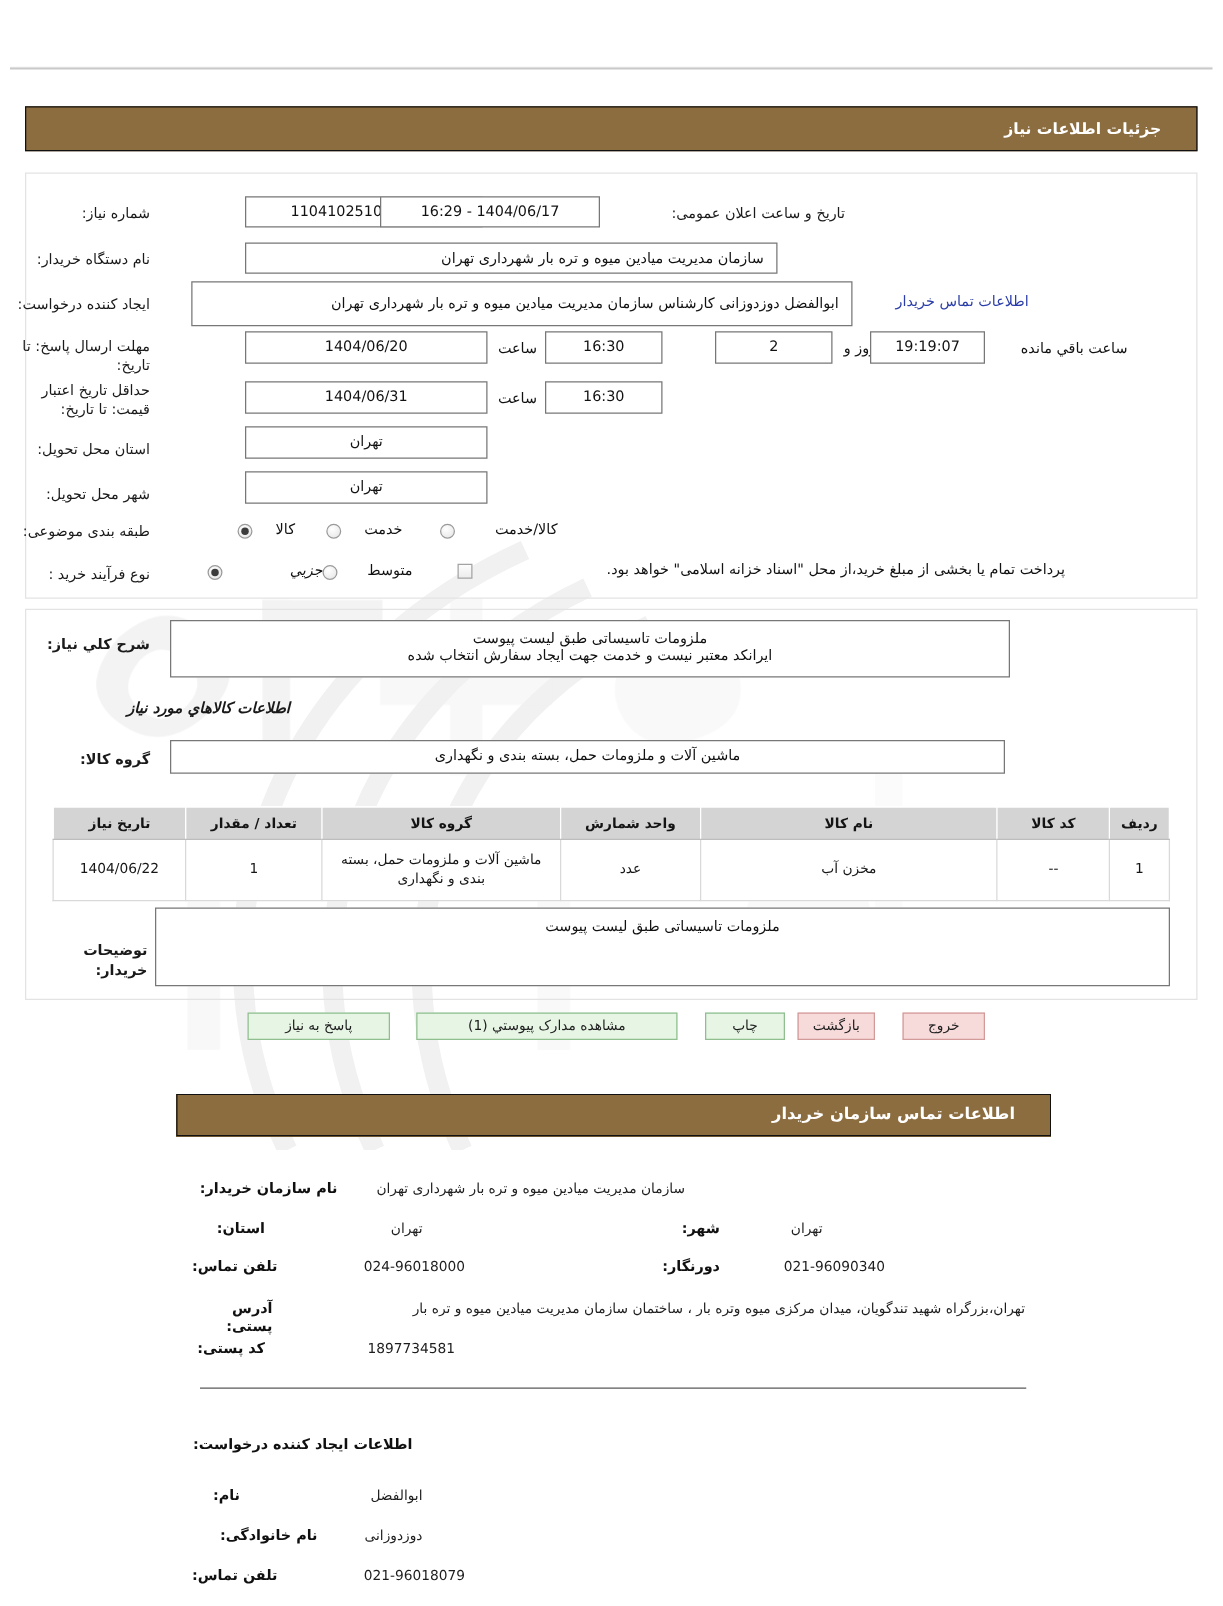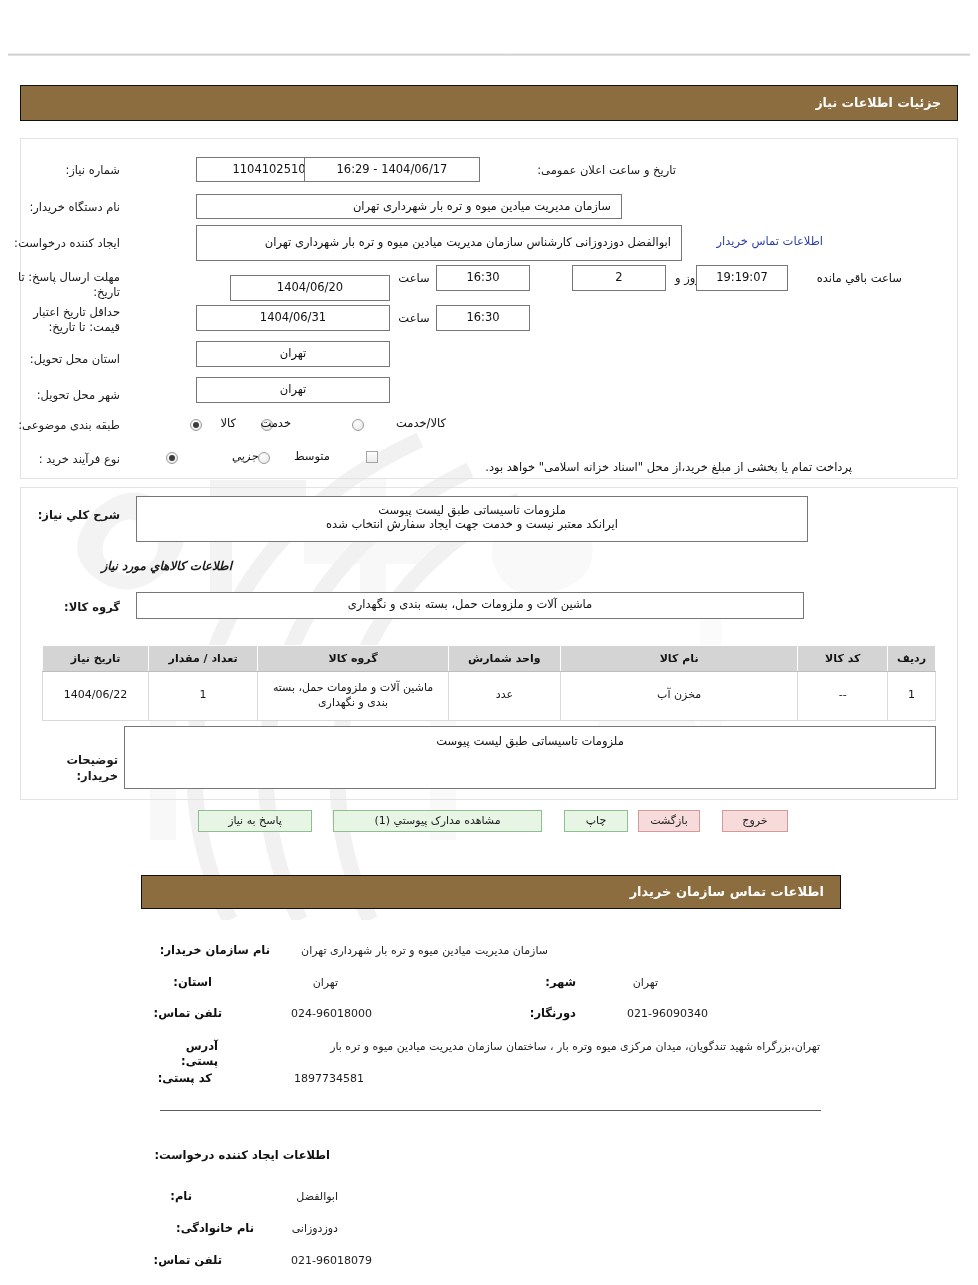--- a/index.html
+++ b/index.html
@@ -44,21 +44,21 @@
   .content { position: relative; z-index: 2; }
 
   
   .bar {
     background: #8c6d3f;
     border: 1px solid #111;
     color: #ffffff;
     font-size: 12.5px;
     font-weight: bold;
     line-height: 1;
-    padding: 11px 16px 12px 16px;
+    padding: 11px 28px 12px 16px;
     text-align: right;
     box-sizing: border-box;
   }
   .bar-main {
     position: absolute;
     top: 85px; right: 20px; width: 938px; height: 36px;
   }
   .bar-contact {
     position: absolute;
     top: 875px; right: 137px; width: 700px; height: 34px;
@@ -252,25 +252,25 @@
     <div class="box" style="top:157px; right:592px; width:190px; height:25px;">1104102510000113</div>
 
     <div class="lbl" style="top:163px; right:302px; width:186px; text-align:right;">تاریخ و ساعت اعلان عمومی:</div>
 
     <div class="box" style="top:157px; right:498px; width:176px; height:25px; left:auto; margin-right:0;">1404/06/17 - 16:29</div>
 
     <div class="lbl" style="top:200px; right:858px; width:110px;">نام دستگاه خریدار:</div>
     <div class="box ta-right" style="top:194px; right:356px; width:426px; height:25px; padding-right:10px;">سازمان مدیریت میادین میوه و تره بار شهرداری تهران</div>
 
     <div class="lbl" style="top:236px; right:858px; width:112px;">ایجاد کننده درخواست:</div>
-    <div class="box ta-right" style="top:225px; right:296px; width:486px; height:36px; padding:9px 10px 0 0;">ابوالفضل دوزدوزانی کارشناس سازمان مدیریت میادین میوه و تره بار شهرداری تهران</div>
+    <div class="box ta-right" style="top:225px; right:296px; width:529px; height:36px; padding:9px 10px 0 0;">ابوالفضل دوزدوزانی کارشناس سازمان مدیریت میادین میوه و تره بار شهرداری تهران</div>
     <a class="plain link" style="top:234px; right:155px; width:138px; text-align:right;" href="#">اطلاعات تماس خریدار</a>
 
     <div class="lbl" style="top:270px; right:858px; width:104px;">مهلت ارسال پاسخ: تا تاریخ:</div>
-    <div class="box" style="top:275px; right:588px; width:160px; height:26px;">1404/06/20</div>
+    <div class="box" style="top:265px; right:588px; width:194px; height:26px;">1404/06/20</div>
     <div class="plain" style="top:271px; right:546px; width:36px; text-align:center;">ساعت</div>
     <div class="box" style="top:265px; right:448px; width:94px; height:26px;">16:30</div>
     <div class="box" style="top:265px; right:312px; width:94px; height:26px;">2</div>
     <div class="plain" style="top:271px; right:272px; width:36px; text-align:center;">روز و</div>
     <div class="box" style="top:265px; right:190px; width:92px; height:26px;">19:19:07</div>
     <div class="plain" style="top:271px; right:76px; width:114px; text-align:right;">ساعت باقي مانده</div>
 
     <div class="lbl" style="top:305px; right:858px; width:110px;">حداقل تاریخ اعتبار قیمت: تا تاریخ:</div>
     <div class="box" style="top:305px; right:588px; width:194px; height:26px;">1404/06/31</div>
     <div class="plain" style="top:311px; right:546px; width:36px; text-align:center;">ساعت</div>
@@ -279,31 +279,31 @@
     <div class="lbl" style="top:352px; right:858px; width:108px;">استان محل تحویل:</div>
     <div class="box" style="top:341px; right:588px; width:194px; height:26px;">تهران</div>
 
     <div class="lbl" style="top:388px; right:858px; width:108px;">شهر محل تحویل:</div>
     <div class="box" style="top:377px; right:588px; width:194px; height:26px;">تهران</div>
 
     <div class="lbl" style="top:418px; right:858px; width:106px;">طبقه بندی موضوعی:</div>
     <span class="radio on" style="top:419px; right:776px;"></span>
     <div class="plain" style="top:416px; right:742px; width:30px; text-align:right;">کالا</div>
     <span class="radio" style="top:419px; right:705px;"></span>
-    <div class="plain" style="top:416px; right:687px; width:44px; text-align:right;">خدمت</div>
+    <div class="plain" style="top:416px; right:656px; width:44px; text-align:right;">خدمت</div>
     <span class="radio" style="top:419px; right:614px;"></span>
     <div class="plain" style="top:416px; right:532px; width:78px; text-align:right;">کالا/خدمت</div>
 
     <div class="lbl" style="top:452px; right:858px; width:106px;">نوع فرآیند خرید :</div>
     <span class="radio on" style="top:452px; right:800px;"></span>
     <div class="plain" style="top:449px; right:720px; width:44px; text-align:right;font-style:italic;">جزيي</div>
     <span class="radio" style="top:452px; right:708px;"></span>
     <div class="plain" style="top:449px; right:648px; width:56px; text-align:right;">متوسط</div>
     <span class="chk" style="top:451px; right:600px;"></span>
-    <div class="plain" style="top:460px; right:126px; width:466px; ">پرداخت تمام یا بخشی از مبلغ خرید،از محل "اسناد خزانه اسلامی" خواهد بود.</div>
+    <div class="plain" style="top:448px; right:126px; width:466px; ">پرداخت تمام یا بخشی از مبلغ خرید،از محل "اسناد خزانه اسلامی" خواهد بود.</div>
 
     <div class="panel" id="panel-mid"></div>
 
     <div class="lbl lbl-b" style="top:508px; right:858px; width:104px;">شرح کلي نیاز:</div>
     <div class="box multiline" style="top:496px; right:170px; width:672px; height:46px; padding-top:6px;">
       <div>ملزومات تاسیساتی طبق لیست پیوست</div>
       <div>ایرانکد معتبر نیست و خدمت جهت ایجاد سفارش انتخاب شده</div>
     </div>
 
     <div class="lbl lbl-b" style="top:559px; right:746px; width:212px; font-size:12px;font-style:italic;">اطلاعات کالاهاي مورد نیاز</div>

